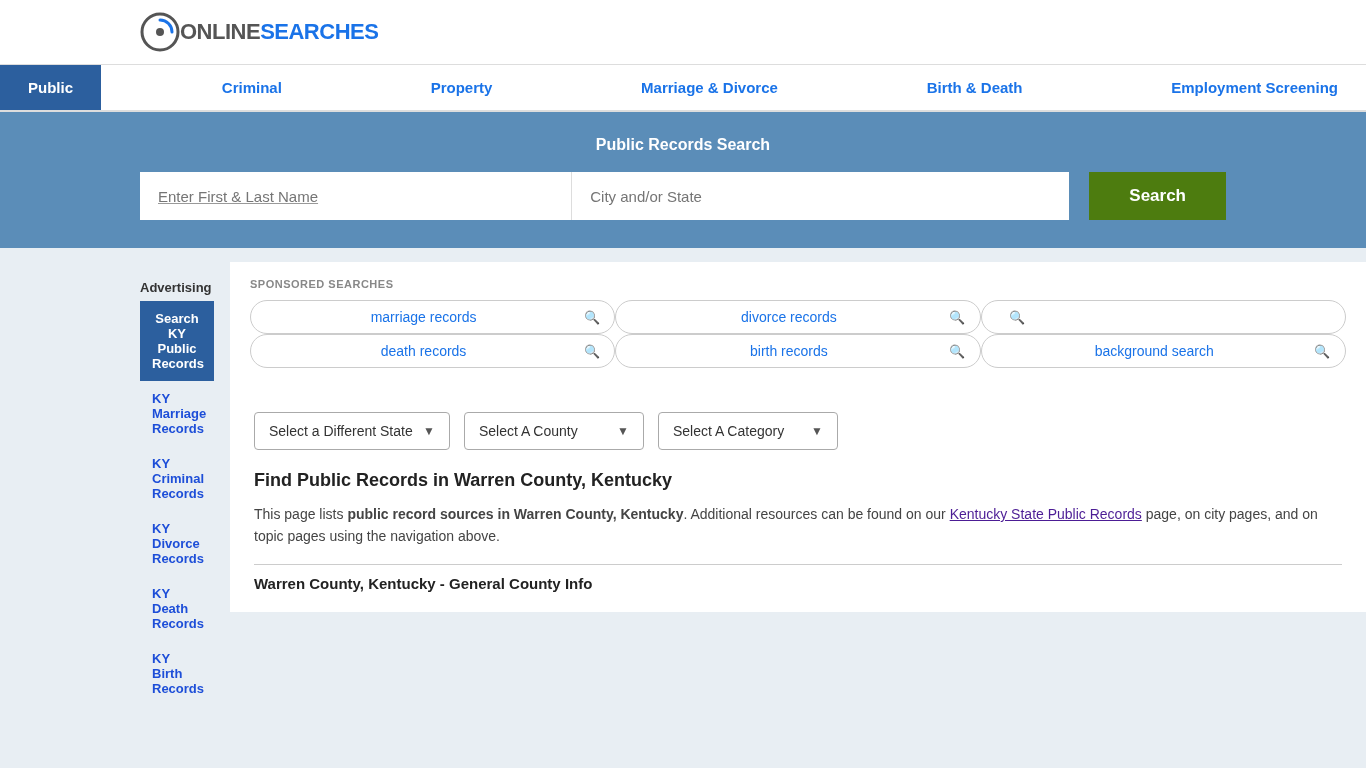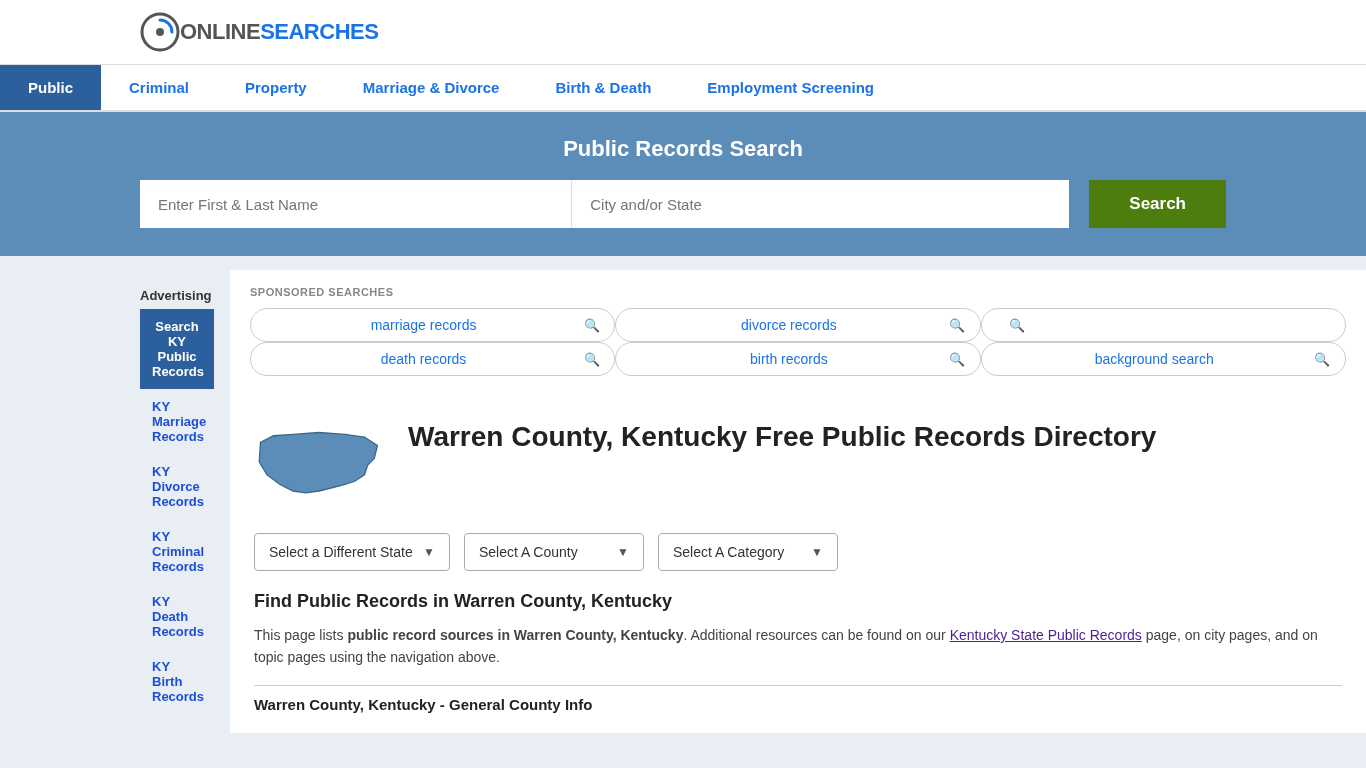--- a/index.html
+++ b/index.html
@@ -6,29 +6,29 @@
     body { font-family: Arial, sans-serif; background: #e8eef3; font-size: 14px; color: #333; width: 1366px; min-height: 768px; overflow-x: hidden; }
 
     
     #header { background: #fff; padding: 12px 140px; display: flex; align-items: center; border-bottom: 1px solid #ddd; }
     #logo-area { display: flex; align-items: center; gap: 0; }
     .logo-icon { width: 40px; height: 40px; }
     .logo-text-online { font-size: 22px; font-weight: 900; color: #555; letter-spacing: -0.5px; }
     .logo-text-searches { font-size: 22px; font-weight: 900; color: #1a73e8; letter-spacing: -0.5px; }
 
     
-    #nav { background: #fff; display: flex; justify-content: flex-start; align-items: center; gap: 0; border-bottom: 2px solid #ddd; }
+    #nav { background: #fff; display: flex; justify-content: space-between; align-items: center; gap: 16px; border-bottom: 2px solid #ddd; }
     .nav-item { padding: 14px 28px; font-size: 15px; font-weight: 600; color: #1a73e8; cursor: pointer; text-decoration: none; }
     .nav-item.active { background: #2c5f9e; color: #fff; }
 
     
     #search-banner { background: #5b8db8; padding: 24px 140px 28px; }
-    #search-banner h1 { text-align: center; color: #fff; font-size: 22px; font-weight: 700; margin-bottom: 18px; }
+    #search-banner h1 { text-align: center; color: #fff; font-size: 16px; font-weight: 700; margin-bottom: 18px; }
     #search-form { display: flex; gap: 0; }
-    #name-input { flex: 1.2; padding: 14px 18px; font-size: 15px; border: none; outline: none; color: #999; border-radius: 0; }
+    #name-input { flex: 1.2; padding: 14px 18px; font-size: 15px; border: none; outline: none; color: #999; border-radius: 0; text-decoration: underline; }
     #city-input { flex: 1.4; padding: 14px 18px; font-size: 15px; border: none; border-left: 1px solid #ddd; outline: none; color: #999; }
     #search-btn { background: #4d7c0f; color: #fff; border: none; padding: 14px 40px; font-size: 17px; font-weight: 700; cursor: pointer; white-space: nowrap; margin-left: 20px; }
 
     
     #main { display: flex; gap: 0; background: #e8eef3; }
     #sidebar { width: 230px; min-width: 230px; padding: 16px 16px 0 140px; padding-left: 140px; flex-shrink: 0; }
 
     
     #sponsored { background: #fff; padding: 16px 20px 20px; margin-bottom: 0; }
     #sponsored-label { font-size: 11px; color: #888; font-weight: 600; letter-spacing: 0.5px; margin-bottom: 10px; text-transform: uppercase; }
@@ -98,22 +98,22 @@
   </div>
 </div>
 
 <div id="main">
 
   <div id="sidebar">
     <div id="sidebar-advertising">
       <div id="sidebar-advertising-label">Advertising</div>
       <a class="sidebar-ad-item active-ad">Search KY Public Records</a>
       <a class="sidebar-ad-item">KY Marriage Records</a>
+      <a class="sidebar-ad-item">KY Criminal Records</a>
       <a class="sidebar-ad-item">KY Divorce Records</a>
-      <a class="sidebar-ad-item">KY Criminal Records</a>
       <a class="sidebar-ad-item">KY Death Records</a>
       <a class="sidebar-ad-item">KY Birth Records</a>
     </div>
   </div>
 
   <div id="right-col">
 
     <div id="sponsored-wrap">
       <div id="sponsored">
         <div id="sponsored-label">SPONSORED SEARCHES</div>
@@ -139,31 +139,20 @@
           </div>
           <div class="search-pill">
             <span class="pill-text">background search</span>
             <span class="pill-icon">🔍</span>
           </div>
         </div>
       </div>
     </div>
 
     <div id="directory">
-      <div id="directory-top">
-
-        <div id="ky-map">
-          <svg viewBox="0 0 200 130" xmlns="http://www.w3.org/2000/svg">
-            <path d="M10,30 L30,20 L60,18 L100,15 L140,18 L170,22 L190,35 L185,55 L175,65 L170,80 L155,90 L140,95 L120,100 L100,105 L80,108 L60,105 L40,95 L20,80 L8,60 Z" fill="#5b8db8" stroke="#3a6a8a" stroke-width="2"></path>
-          </svg>
-        </div>
-        <div id="directory-title-area">
-          <h2 id="directory-title">Warren County, Kentucky Free Public Records Directory</h2>
-        </div>
-      </div>
 
       <div id="dropdowns-row">
         <div class="dropdown-select">
           <select>
             <option>Select a Different State</option>
           </select>
           <span class="chevron">▼</span>
         </div>
         <div class="dropdown-select">
           <select>

